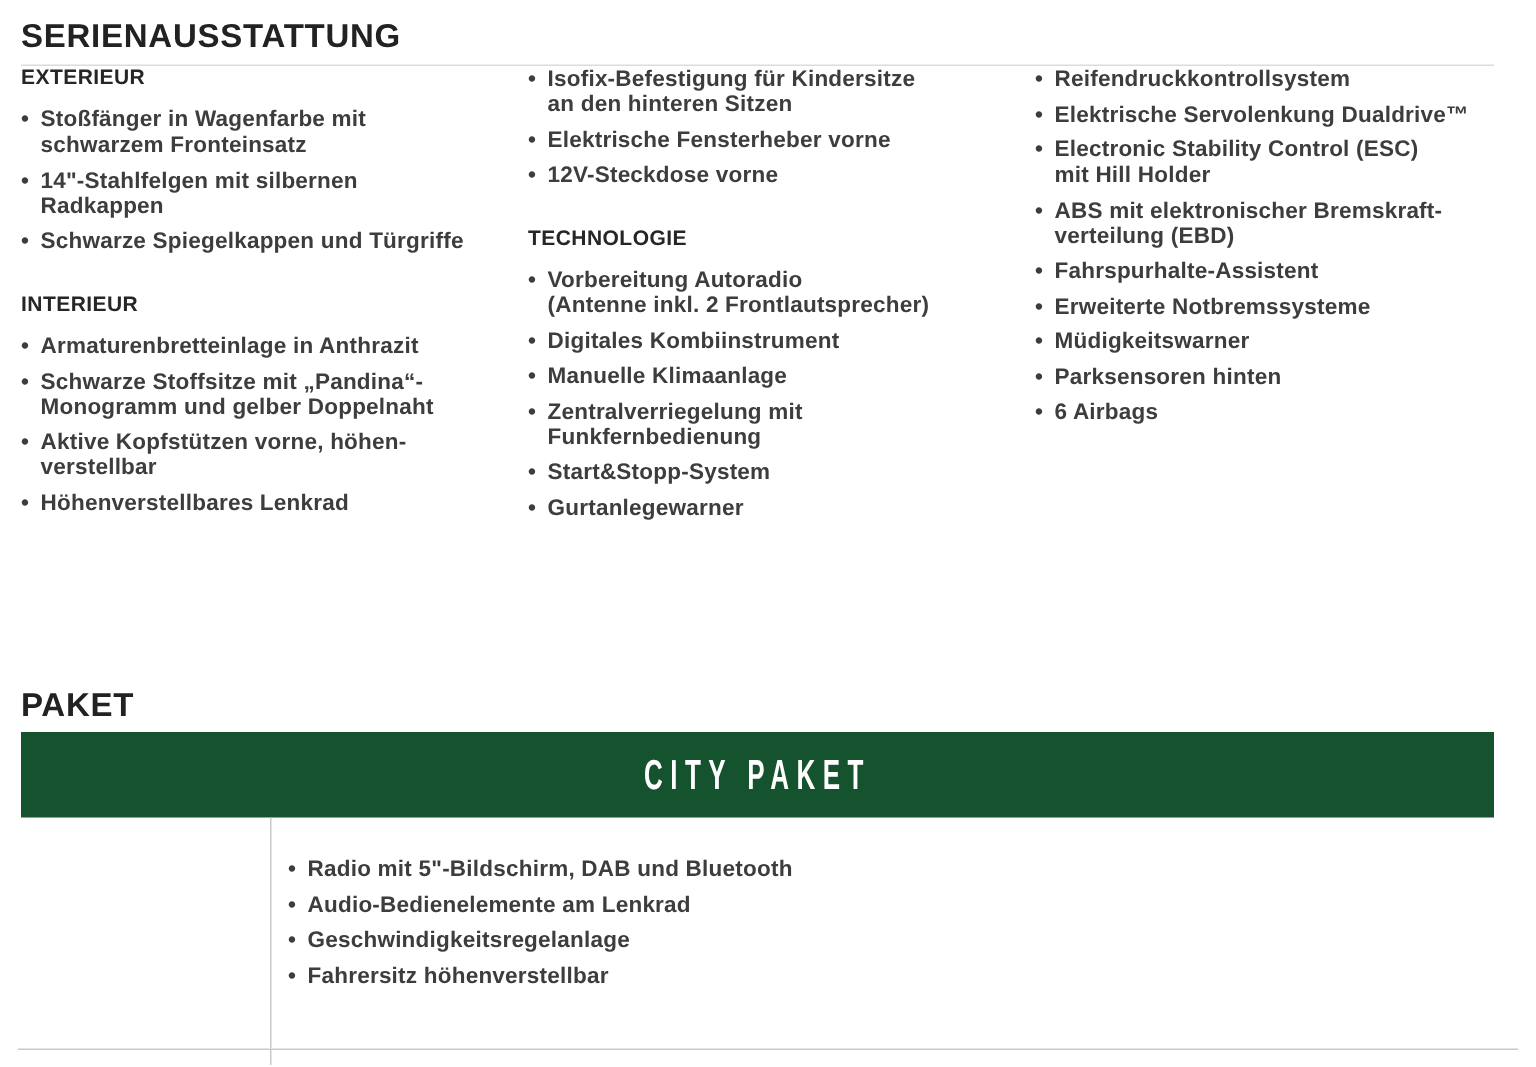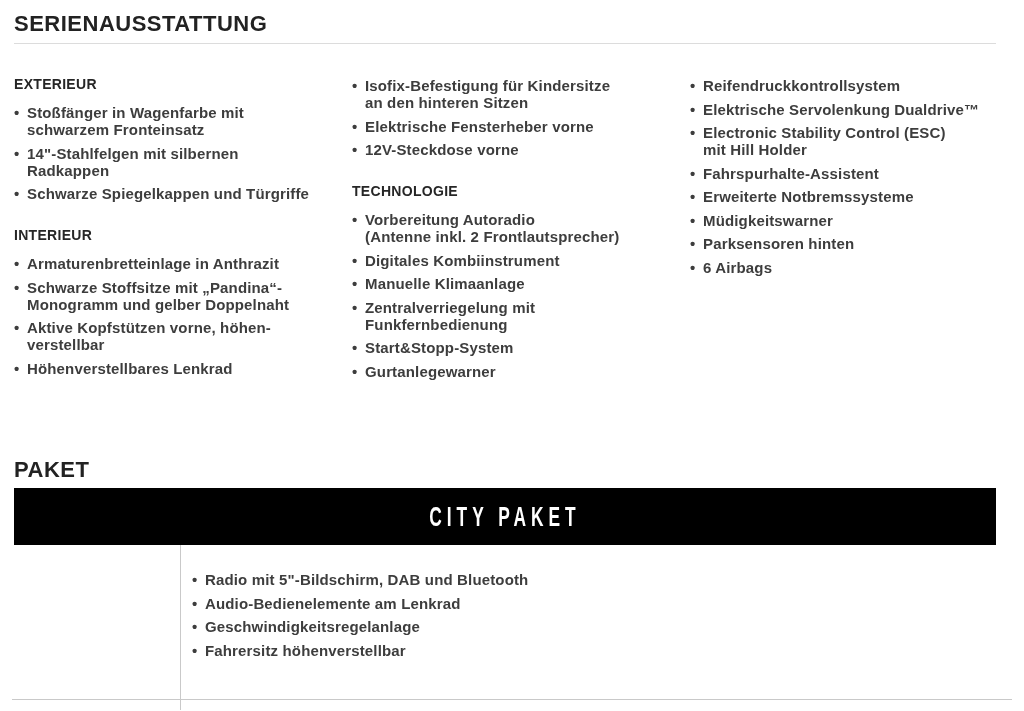--- a/index.html
+++ b/index.html
@@ -24,21 +24,21 @@
     letter-spacing: 0.5px;
     margin: 0;
   }
   .title-rule {
     margin-top: 7px;
     border: none;
     border-top: 1px solid #dcdcdc;
     height: 0;
     width: 100%;
   }
-  .columns { display: flex; margin-top: 33px; }
+  .columns { display: flex; }
   .col-1 { width: 338px; }
   .col-2 { width: 338px; }
   .col-3 { width: 306px; }
 
   .section + .section { margin-top: 26px; }
   .section-header {
     font-size: 14px;
     line-height: 14px;
     font-weight: 700;
     color: #262626;
@@ -69,21 +69,21 @@
     font-size: 22px;
     line-height: 24px;
     font-weight: 700;
     color: #222222;
     letter-spacing: 0.5px;
     margin: 0 0 6px 0;
   }
   .package-bar {
     width: 982px;
     height: 57px;
-    background: #000000;
+    background: #14532d;
     display: flex;
     align-items: center;
     justify-content: center;
   }
   .package-bar-label {
     color: #ffffff;
     font-size: 28px;
     font-weight: 700;
     letter-spacing: 8px;
     white-space: nowrap;
@@ -169,20 +169,22 @@
         </div>
       </div>
 
       <div class="col-3">
         <div class="section">
           <ul class="items">
             <li class="item">Reifendruckkontrollsystem</li>
             <li class="item">Elektrische Servolenkung Dualdrive™</li>
             <li class="item">Electronic Stability Control (ESC)
 mit Hill Holder</li>
+            <li class="item">ABS mit elektronischer Bremskraft-
+verteilung (EBD)</li>
             <li class="item">Fahrspurhalte-Assistent</li>
             <li class="item">Erweiterte Notbremssysteme</li>
             <li class="item">Müdigkeitswarner</li>
             <li class="item">Parksensoren hinten</li>
             <li class="item">6 Airbags</li>
           </ul>
         </div>
       </div>
 
     </div>

